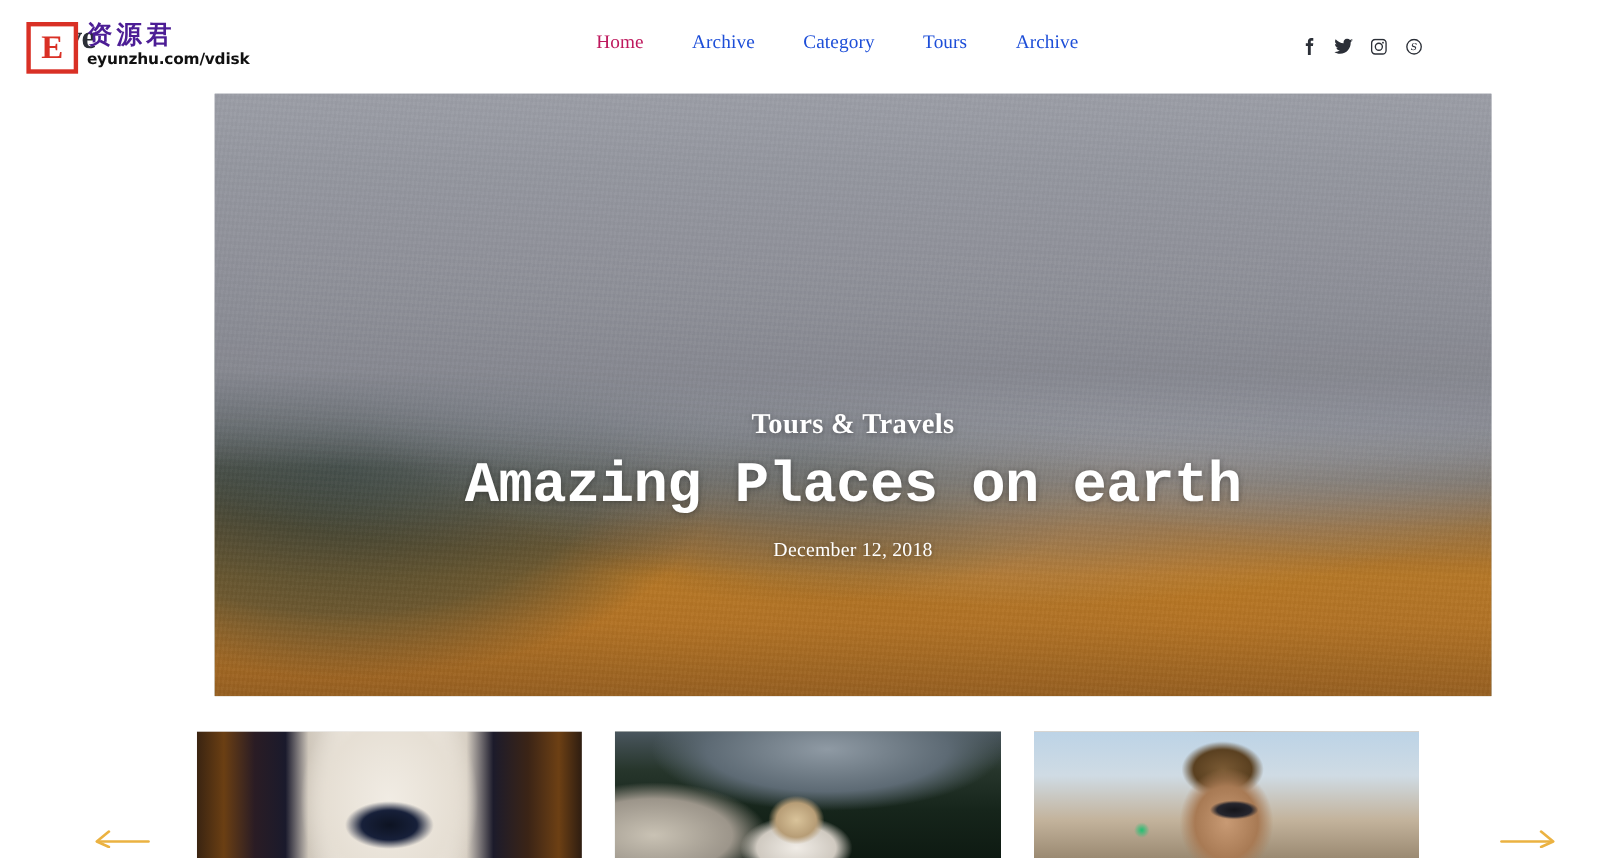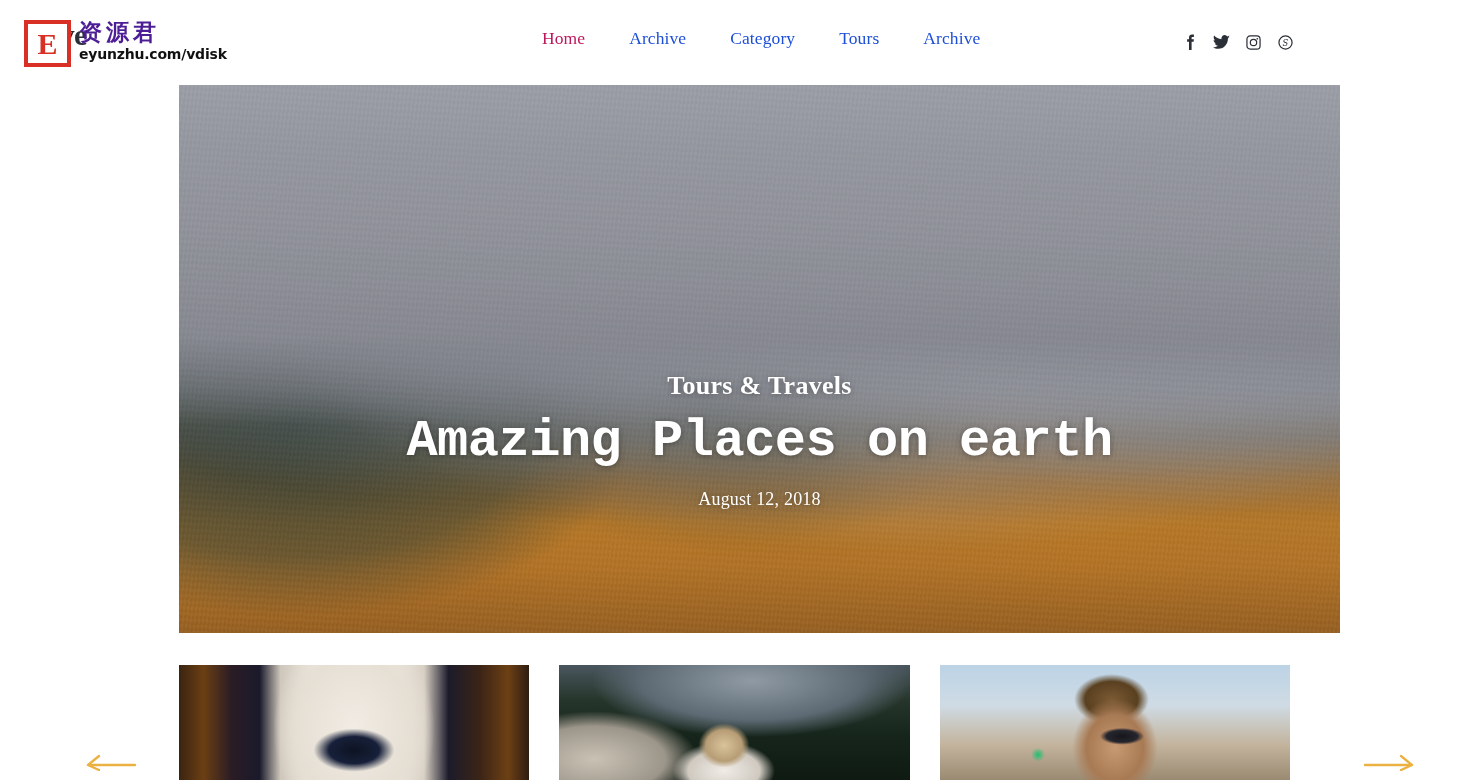--- a/index.html
+++ b/index.html
@@ -64,21 +64,21 @@
     font-family:"DejaVu Sans", sans-serif;
     font-size:23px; font-weight:700; color:#4c1d95; letter-spacing:4px;
   }
   .wm-url{
     font-family:"DejaVu Sans", sans-serif;
     font-size:14px; font-weight:700; color:#111; margin-top:3px; letter-spacing:-0.2px;
   }
 
   
   .hero{
-    position:absolute; left:179px; top:85px; width:1161px; height:548px;
+    position:absolute; left:195px; top:85px; width:1161px; height:548px;
     overflow:hidden;
   }
   .hero-photo{
     position:absolute; inset:0;
     background:
       
       linear-gradient(to bottom,
         rgba(176,178,186,1) 0%,
         rgba(170,172,180,1) 12%,
         rgba(168,169,177,1) 24%,
@@ -243,21 +243,21 @@
   </div>
 
   <div class="hero">
     <div class="hero-photo"></div>
     <div class="hero-grain"></div>
     <div class="hero-veil"></div>
 
     <div class="hero-caption">
       <div class="hero-kicker">Tours &amp; Travels</div>
       <div class="hero-title">Amazing Places on earth</div>
-      <div class="hero-date">August 12, 2018</div>
+      <div class="hero-date">December 12, 2018</div>
     </div>
   </div>
 
   <div class="cards">
     <div class="card">
       <div class="card-img img-watch"></div>
     </div>
     <div class="card">
       <div class="card-img img-alpine"></div>
     </div>

